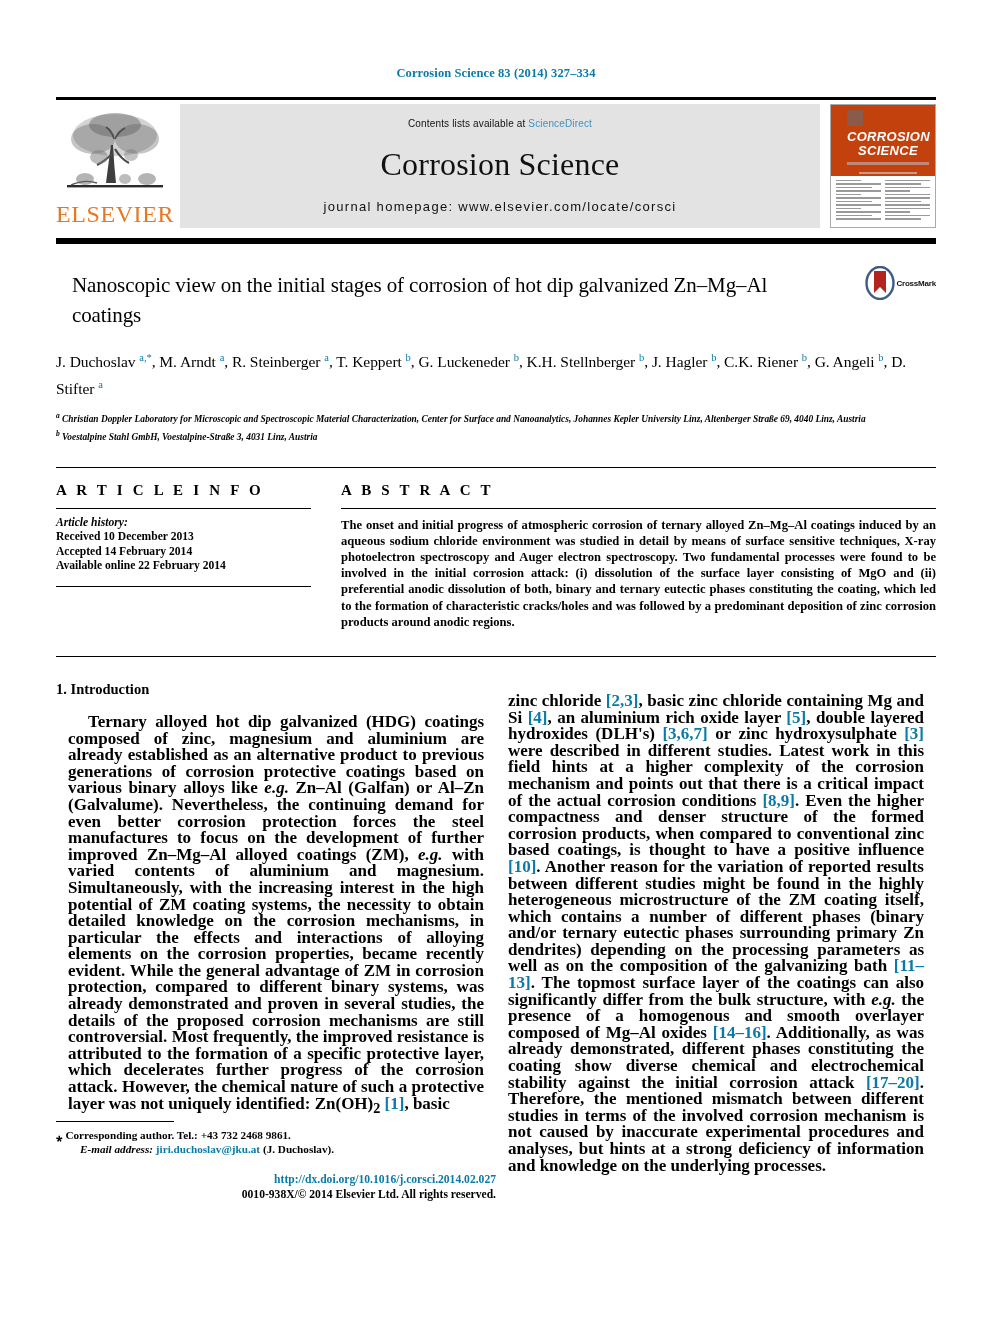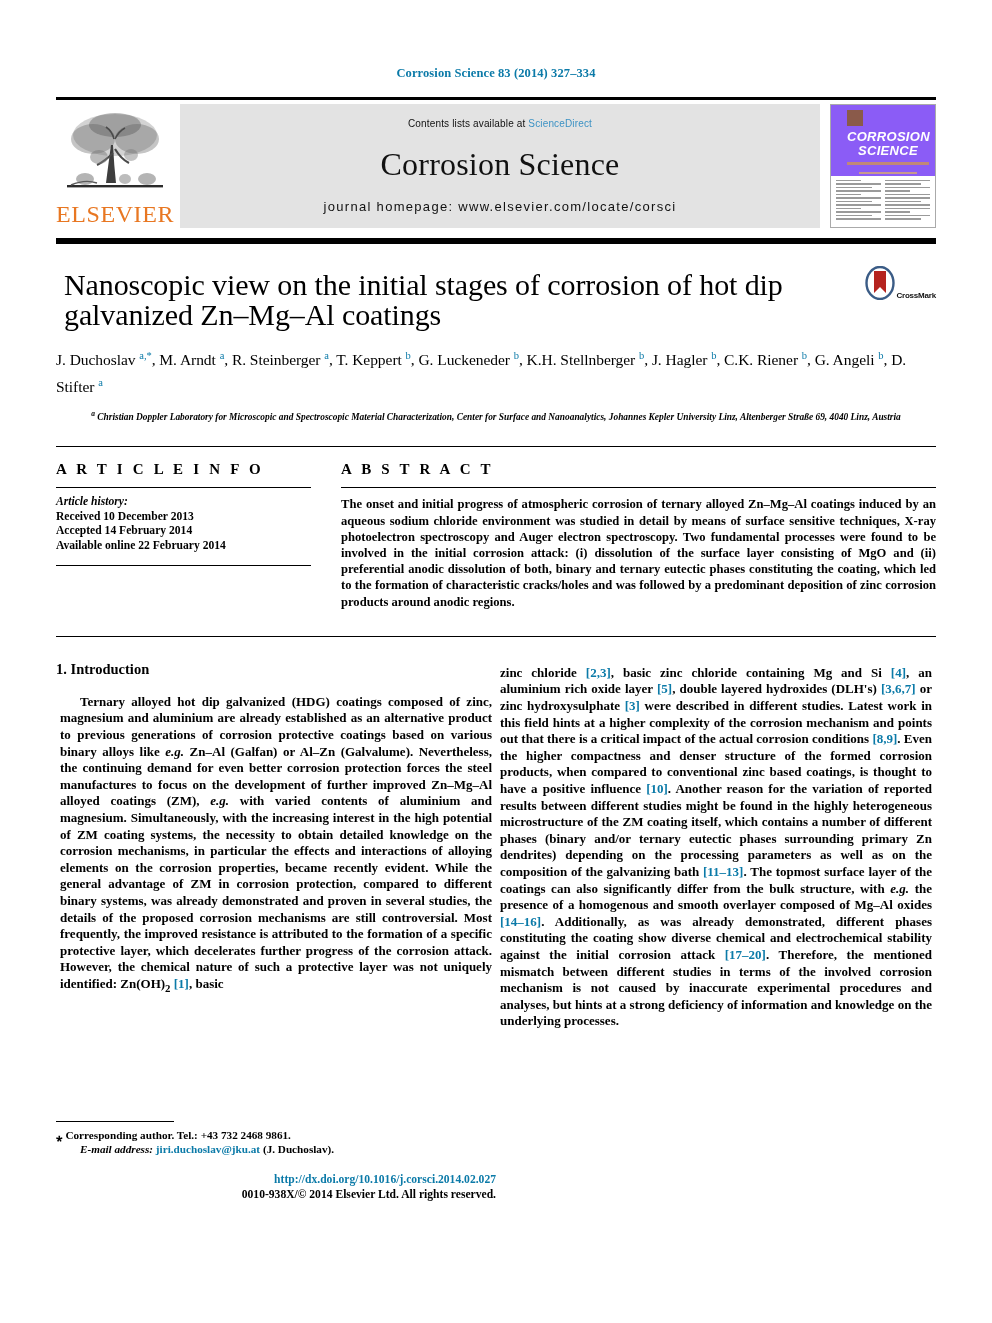--- a/index.html
+++ b/index.html
@@ -97,21 +97,21 @@
   }
   .cover-thumb {
     width: 104px;
     flex: 0 0 104px;
     border: 1px solid #aaa;
     background: #fff;
     position: relative;
     overflow: hidden;
   }
   .cover-top {
-    background: #8b5cf6;
+    background: #c2410c;
     height: 58%;
     position: relative;
     padding: 5px 6px 0 16px;
     box-sizing: border-box;
   }
   .cover-badge {
     width: 16px; height: 16px;
     background: #8a5a4a;
     margin-bottom: 4px;
   }
@@ -153,33 +153,33 @@
   .title-rule {
     border-top: 6px solid #000;
     margin-top: 10px;
   }
   .title-area {
     position: relative;
     margin-top: 26px;
   }
   .paper-title {
     font-family: "Liberation Serif", serif;
-    font-size: 30px;
+    font-size: 21px;
     line-height: 30px;
     font-weight: normal;
-    margin: 8px;
+    margin: 16px;
     padding-right: 110px;
     letter-spacing: -.1px;
   }
   .crossmark {
     position: absolute;
     right: 0;
     top: -4px;
     display: flex;
-    align-items: flex-end;
+    align-items: center;
     gap: 1px;
   }
   .crossmark-label {
     font-family: "Liberation Sans", sans-serif;
     font-size: 8px;
     font-weight: bold;
     color: #111;
     letter-spacing: -.2px;
   }
 
@@ -191,21 +191,20 @@
     letter-spacing: -.05px;
   }
   .authors sup { color: #0b7aa8; font-size: 10.5px; }
   .affils {
     margin-top: 9px;
     font-family: "Liberation Serif", serif;
     font-style: italic;
     font-size: 9.4px;
     line-height: 13px;
     font-weight: bold;
-    text-align: center;
   }
   .affils sup { font-size: 7.5px; }
   .affil { margin-bottom: 1px; }
 
   
   .info-rule {
     border-top: 1.5px solid #000;
     margin-top: 22px;
   }
   .info-abstract {
@@ -272,24 +271,24 @@
   .bcol { width: 440px; flex: 0 0 440px; }
   .bgap { width: 0px; flex: 1 1 auto; }
   .h2 {
     font-family: "Liberation Serif", serif;
     font-weight: bold;
     font-size: 14.5px;
     margin: 0 0 16px 0;
   }
   .para {
     font-family: "Liberation Serif", serif;
-    font-size: 13px;
+    font-size: 17px;
     line-height: 16.6px;
     text-align: justify;
-    margin: 4px;
+    margin: 12px;
     font-weight: bold;
     -webkit-hyphens: auto;
     hyphens: auto;
   }
   .para.indent { text-indent: 20px; }
   .ref { color: #0b7aa8; }
   .para i { font-style: italic; }
 
   
   .footnote {
@@ -421,20 +420,21 @@
       <span class="crossmark-label">CrossMark</span>
     </div>
 
     <div class="authors">
       J. Duchoslav <sup>a,*</sup>, M. Arndt <sup>a</sup>, R. Steinberger <sup>a</sup>, T. Keppert <sup>b</sup>, G. Luckeneder <sup>b</sup>, K.H. Stellnberger <sup>b</sup>, J. Hagler <sup>b</sup>,
       C.K. Riener <sup>b</sup>, G. Angeli <sup>b</sup>, D. Stifter <sup>a</sup>
     </div>
 
     <div class="affils">
       <div class="affil"><sup>a</sup> <span>Christian Doppler Laboratory for Microscopic and Spectroscopic Material Characterization, Center for Surface and Nanoanalytics, Johannes Kepler University Linz, Altenberger Straße 69, 4040 Linz, Austria</span></div>
+      <div class="affil"><sup>b</sup> <span>Voestalpine Stahl GmbH, Voestalpine-Straße 3, 4031 Linz, Austria</span></div>
     </div>
   </div>
 
   <div class="info-rule"></div>
 
   <div class="info-abstract">
 
     <div class="col-info">
       <div class="sec-head">A R T I C L E   I N F O</div>
       <div class="thin-rule"></div>

